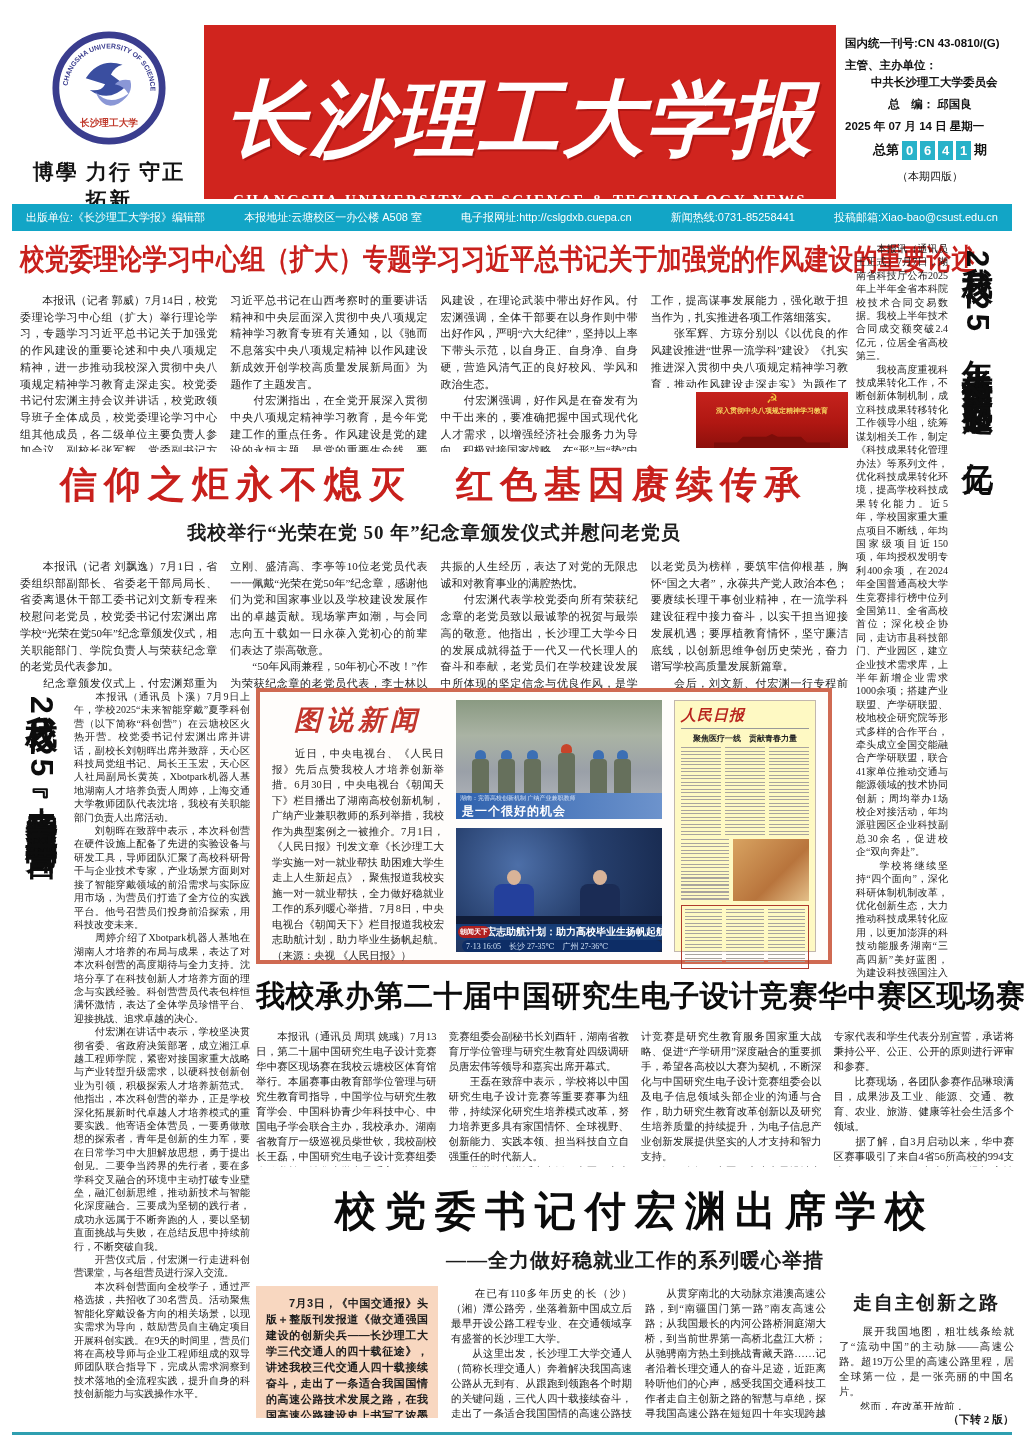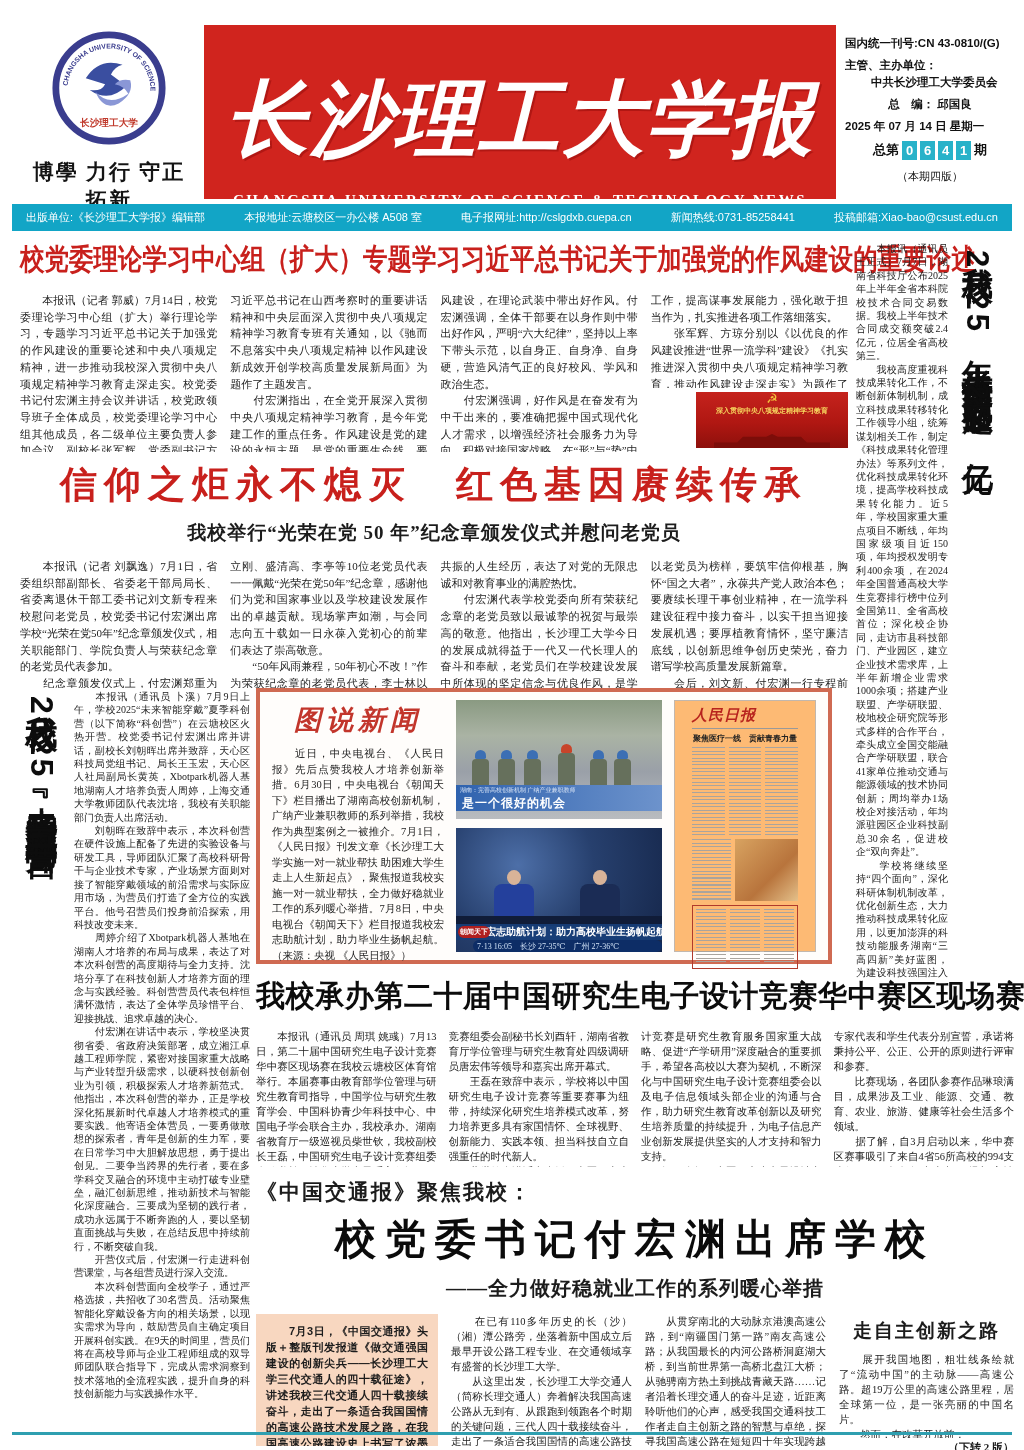--- a/index.html
+++ b/index.html
@@ -57,32 +57,32 @@
   .picnews { position:absolute; left:256px; top:688px; width:576px; height:276px; border:4px solid #cf6a52; background:#fffdfb; padding:8px 12px; display:flex; gap:12px; }
   .pn-textcol { width:172px; }
   .pn-title { color:#c2352b; font-size:27px; font-weight:900; font-style:italic; letter-spacing:5px; text-align:center; margin:2px 0 8px; }
   .pn-body { font-size:10.5px; line-height:15.5px; text-align:justify; white-space:pre-line; overflow:hidden; height:218px; color:#222; }
   .pn-photocol { width:206px; display:flex; flex-direction:column; gap:9px; }
   .photo { position:relative; width:100%; overflow:hidden; }
   .photo1 { height:120px; background:linear-gradient(180deg,#8a9a82 0%,#aab3a4 30%,#9aa0a8 60%,#b9bcc0 100%); }
   .worker { position:absolute; bottom:18px; width:17px; height:42px; background:#66705c; border-radius:4px 4px 0 0; }
   .worker::before { content:""; position:absolute; top:-9px; left:3px; width:11px; height:9px; border-radius:6px 6px 2px 2px; background:#3c6fb4; }
   .worker.red::before { background:#c8442a; }
-  .cap1 { position:absolute; bottom:8px; left:0; right:0; height:26px; background:linear-gradient(90deg,#2f62ae,#6d93cc); color:#fff; }
+  .cap1 { position:absolute; bottom:0; left:0; right:0; height:26px; background:linear-gradient(90deg,#2f62ae,#6d93cc); color:#fff; }
   .cap1 .strip { display:block; font-size:6px; color:#dbe6f7; padding:1px 4px 0; white-space:nowrap; overflow:hidden; }
   .cap1 .main { display:block; font-size:12px; font-weight:700; padding:0 6px; letter-spacing:1px; }
   .photo2 { height:126px; background:radial-gradient(circle at 30% 30%,#4d6fa8 0%,#27406e 45%,#15264a 100%); }
   .anchor { position:absolute; bottom:34px; width:40px; height:34px; background:#1b2c55; border-radius:8px 8px 0 0; }
   .anchor::before { content:""; position:absolute; top:-14px; left:13px; width:14px; height:15px; border-radius:50%; background:#d8b398; }
   .anchor.f { background:#24409c; }
   .desk { position:absolute; bottom:26px; left:0; right:0; height:10px; background:#101c38; }
   .cap2 { position:absolute; bottom:12px; left:0; right:0; height:16px; background:rgba(23,62,120,.92); color:#fff; font-size:10px; font-weight:700; padding:1px 4px 0 30px; white-space:nowrap; overflow:hidden; }
   .cap2 .chan { position:absolute; left:2px; top:2px; background:#b01f1f; color:#fff; font-size:7px; padding:1px 2px; font-weight:700;border-radius:6px; }
-  .ticker { position:absolute; bottom:0; left:17px; right:0; height:12px; background:#0d2d66; color:#cfe0f5; font-size:8px; padding:1px 4px; white-space:nowrap; overflow:hidden;border-radius:6px; }
-  .pn-clipcol { flex:1; border:1px solid #c2b7ad; background:#fdba74; padding:5px 17px; position:relative; }
+  .ticker { position:absolute; bottom:0; left:6px; right:0; height:12px; background:#0d2d66; color:#cfe0f5; font-size:8px; padding:1px 4px; white-space:nowrap; overflow:hidden;border-radius:6px; }
+  .pn-clipcol { flex:1; border:1px solid #c2b7ad; background:#fef9c3; padding:5px 6px; position:relative; }
   .clip-mast { color:#b8241e; font-size:15px; font-weight:900; font-style:italic; letter-spacing:1px; }
   .clip-rule { height:1px; background:#999; margin:3px 0 4px; }
   .clip-head { font-size:8px; font-weight:800; text-align:center; color:#222; margin-bottom:3px; white-space:nowrap; overflow:hidden; }
   .fakelines { background:repeating-linear-gradient(180deg,#a9a49e 0 1px,transparent 1px 3.5px); }
   .clip-photo { background:linear-gradient(135deg,#d8a361,#b8743c 60%,#e4c08a); }
   .clip-redbox { border:1.5px solid #b03a2c; }
 
   
   .contest { position:absolute; left:256px; top:976px; width:758px; height:196px; }
   .contest-head { font-size:30px; font-weight:900; letter-spacing:0.5px; white-space:nowrap; font-family:"Liberation Sans",sans-serif; color:#0c0c0c; transform:scaleX(0.97); transform-origin:left; }
@@ -265,21 +265,20 @@
 　　柴世钦在讲话中表示，中国研究生电子设</div>
       <div class="coltxt">计竞赛是研究生教育服务国家重大战略、促进“产学研用”深度融合的重要抓手，希望各高校以大赛为契机，不断深化与中国研究生电子设计竞赛组委会以及电子信息领域头部企业的沟通与合作，助力研究生教育改革创新以及研究生培养质量的持续提升，为电子信息产业创新发展提供坚实的人才支持和智力支持。
 　　汪玉介绍了中国研究生电子设计竞赛的发展历史和本届比赛的组织情况。开幕式上，</div>
       <div class="coltxt">专家代表和学生代表分别宣誓，承诺将秉持公平、公正、公开的原则进行评审和参赛。
 　　比赛现场，各团队参赛作品琳琅满目，成果涉及工业、能源、交通、教育、农业、旅游、健康等社会生活多个领域。
 　　据了解，自3月启动以来，华中赛区赛事吸引了来自4省56所高校的994支队伍、800余名师生参加。经初赛选拔，202支队伍晋级本次赛区决赛，角逐全国总决赛晋级名额。</div>
     </div>
   </div>
 
   <div class="jiaotong">
-    <div class="jt-kicker">《中国交通报》聚焦我校：</div>
     <div class="jt-head">校党委书记付宏渊出席学校</div>
     <div class="jt-sub">——全力做好稳就业工作的系列暖心举措</div>
     <div class="cols jt-body">
       <div class="jt-box">　　7月3日，《中国交通报》头版＋整版刊发报道《做交通强国建设的创新尖兵——长沙理工大学三代交通人的四十载征途》，讲述我校三代交通人四十载接续奋斗，走出了一条适合我国国情的高速公路技术发展之路，在我国高速公路建设史上书写了浓墨重彩的篇章。</div>
       <div class="coltxt jt-col">　　在已有110多年历史的长（沙）（湘）潭公路旁，坐落着新中国成立后最早开设公路工程专业、在交通领域享有盛誉的长沙理工大学。
 　　从这里出发，长沙理工大学交通人（简称长理交通人）奔着解决我国高速公路从无到有、从跟跑到领跑各个时期的关键问题，三代人四十载接续奋斗，走出了一条适合我国国情的高速公路技术发展之路，在我国高速公路建设史上书写了浓墨重彩的篇章。</div>
       <div class="coltxt jt-col">　　从贯穿南北的大动脉京港澳高速公路，到“南疆国门第一路”南友高速公路；从我国最长的内河公路桥洞庭湖大桥，到当前世界第一高桥北盘江大桥；从驰骋南方热土到挑战青藏天路……记者沿着长理交通人的奋斗足迹，近距离聆听他们的心声，感受我国交通科技工作者走自主创新之路的智慧与卓绝，探寻我国高速公路在短短四十年实现跨越式发展的精神内核。</div>
       <div class="jt-col4">
         <div class="jt-crosshead">走自主创新之路</div>
         <div class="coltxt">　　展开我国地图，粗壮线条绘就了“流动中国”的主动脉——高速公路。超19万公里的高速公路里程，居全球第一位，是一张亮丽的中国名片。

